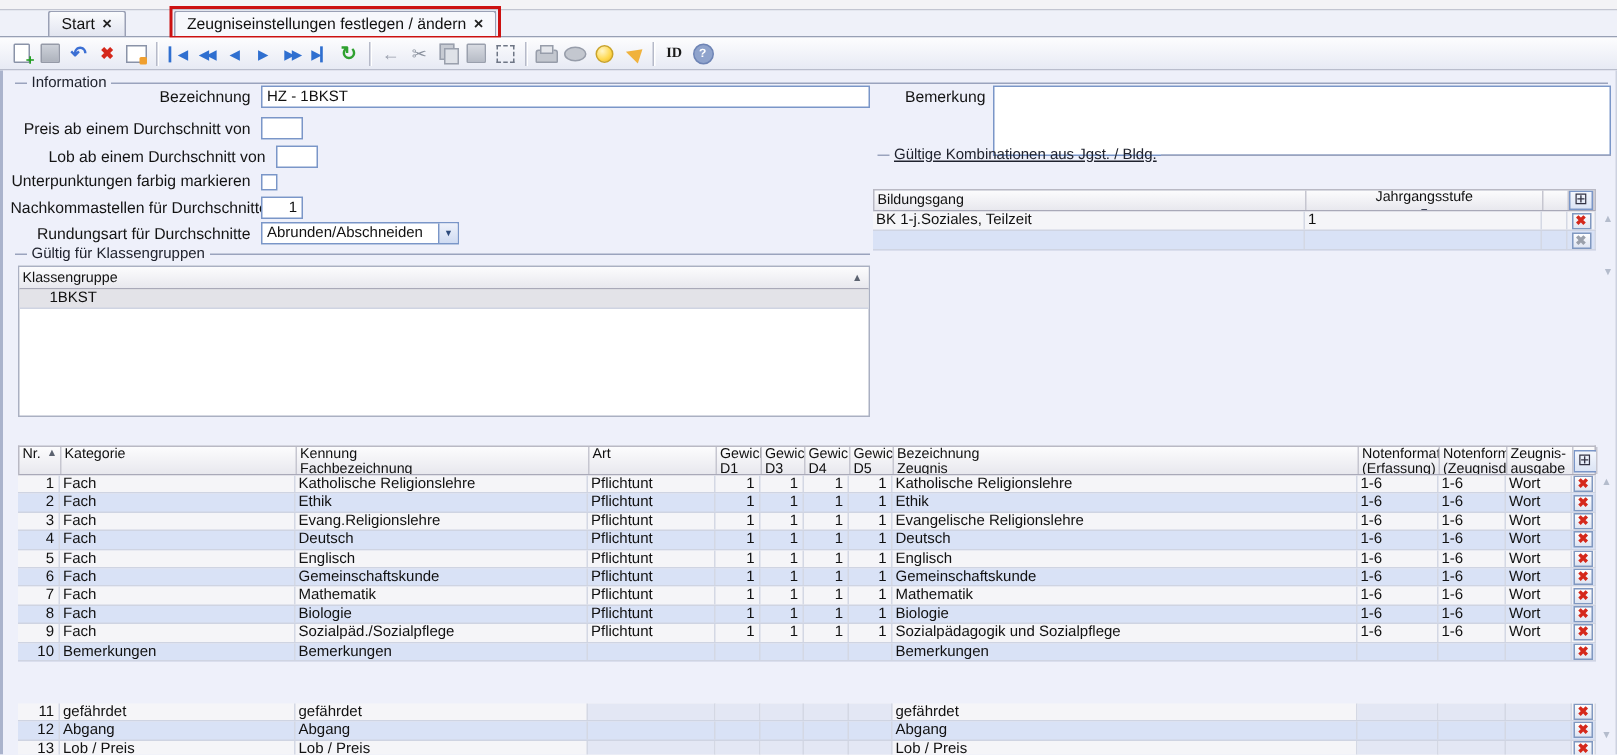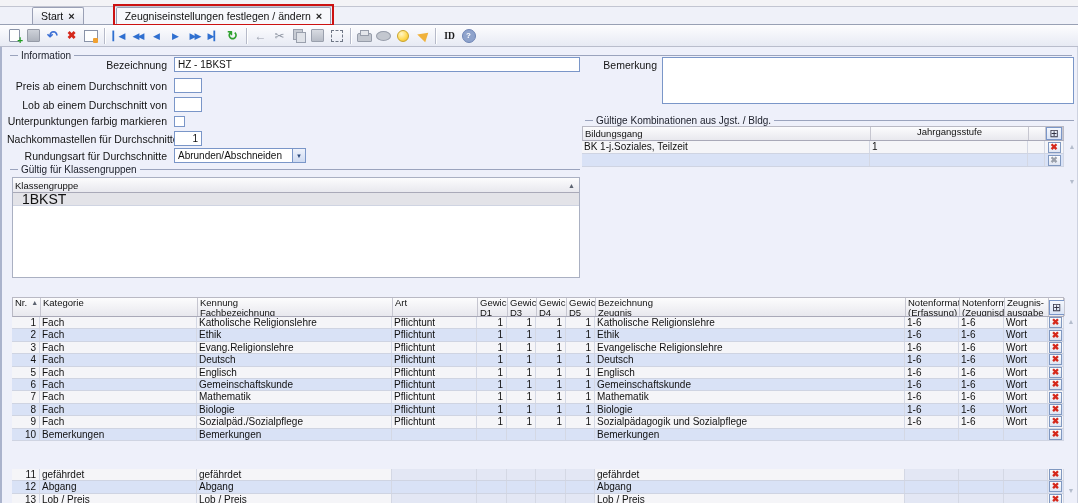--- a/index.html
+++ b/index.html
@@ -80,21 +80,21 @@
   .row .c{border-right:1px solid #d4d8e4;padding:0 2px;font-size:10px;line-height:12px;overflow:hidden;white-space:nowrap;}
   .row .num{text-align:right;padding-right:3px;}
   .row.odd .dis{background:#e3e7f4;}
   .delcell{display:flex;align-items:center;justify-content:center;padding:0 !important;}
 
   .scrollcol{position:absolute;width:12px;display:flex;flex-direction:column;justify-content:space-between;align-items:center;}
   .scrollcol span{font-size:7px;color:#b4bccc;}
 
   .listbox{position:absolute;background:#fff;border:1px solid #aab0c2;}
   .kghead{height:15px;display:flex;align-items:center;justify-content:space-between;padding:0 4px 0 2px;background:linear-gradient(#fcfcfd,#e8e8ee);border-bottom:1px solid #a9a9b8;font-size:9.5px;}
-  .kgrow{height:13px;background:#e3e3e8;border-bottom:1px solid #cfd4e2;font-size:14px;line-height:12px;padding:0 9px;}
+  .kgrow{height:13px;background:#e3e3e8;border-bottom:1px solid #cfd4e2;font-size:10px;line-height:12px;padding:0 20px;}
 </style>
 </head>
 <body>
 
 <div class="topstrip"></div>
 
 <div class="tabbar">
   <div class="tab">
     <span>Start</span>
     <span class="tclose">×</span>
@@ -143,21 +143,21 @@
   </div>
 
   <div class="frow" style="left:5px;top:10px;">
     <span class="flabel">Bezeichnung</span>
     <div class="tinput w-wide">HZ - 1BKST</div>
   </div>
   <div class="frow" style="left:5px;top:31px;">
     <span class="flabel">Preis ab einem Durchschnitt von</span>
     <div class="tinput w-small"></div>
   </div>
-  <div class="frow" style="left:5px;top:50px;">
+  <div class="frow" style="left:15px;top:50px;">
     <span class="flabel">Lob ab einem Durchschnitt von</span>
     <div class="tinput w-small"></div>
   </div>
   <div class="frow" style="left:5px;top:68px;">
     <span class="flabel">Unterpunktungen farbig markieren</span>
     <div class="cbox"></div>
   </div>
   <div class="frow" style="left:5px;top:84px;">
     <span class="flabel">Nachkommastellen für Durchschnitte</span>
     <div class="tinput w-small t-right">1</div>
@@ -166,21 +166,21 @@
     <span class="flabel">Rundungsart für Durchschnitte</span>
     <div class="selbox">
       <span class="selval">Abrunden/Abschneiden</span>
       <span class="selarrow">▼</span>
     </div>
   </div>
 
   <div class="flabel" style="position:absolute;left:495px;top:12px;width:160px;">Bemerkung</div>
   <div class="memo" style="left:660px;top:10px;width:412px;height:47px;"></div>
 
-  <div class="ghead" style="left:583px;top:68px;width:489px;">
+  <div class="ghead" style="left:583px;top:51px;width:489px;text-decoration:underline;">
     <span>Gültige Kombinationen aus Jgst. / Bldg.</span>
   </div>
   <div style="position:absolute;left:580px;top:79px;width:482px;">
     <div class="gridhead" style="display:grid;grid-template-columns:288px 158px 17px 17px;height:15px;">
       <div class="hcell" style="justify-content:center;">Bildungsgang</div>
       <div class="hcell" style="flex-direction:column;align-items:center;justify-content:space-between;">
         <span>Jahrgangsstufe</span>
         <span class="filterarrow">▼</span>
       </div>
       <div class="hcell"></div>

